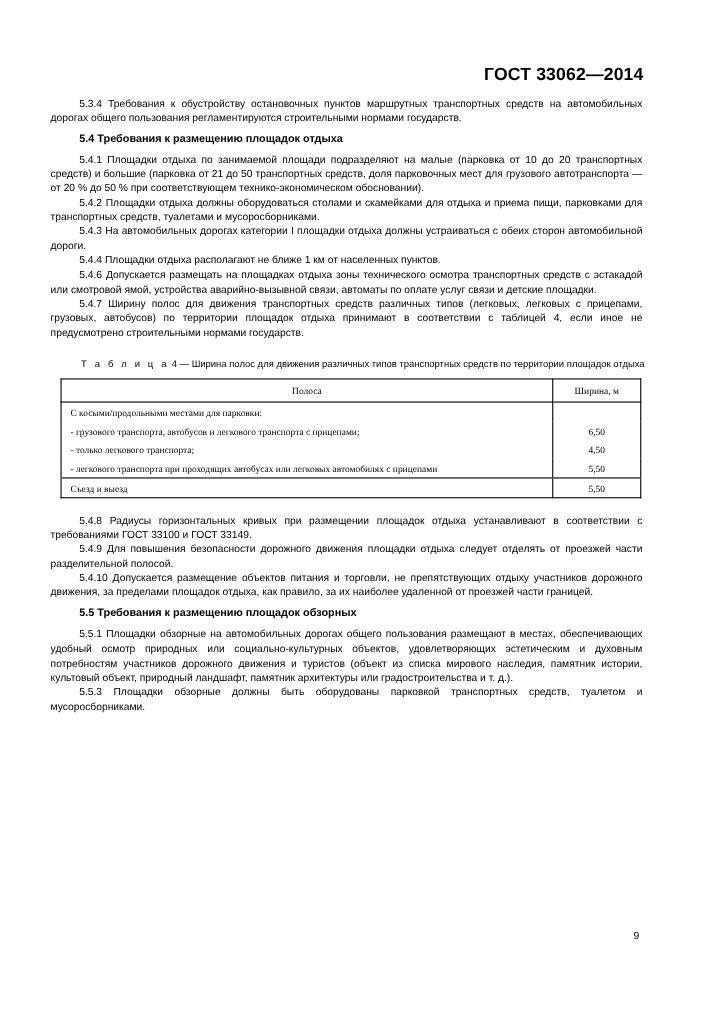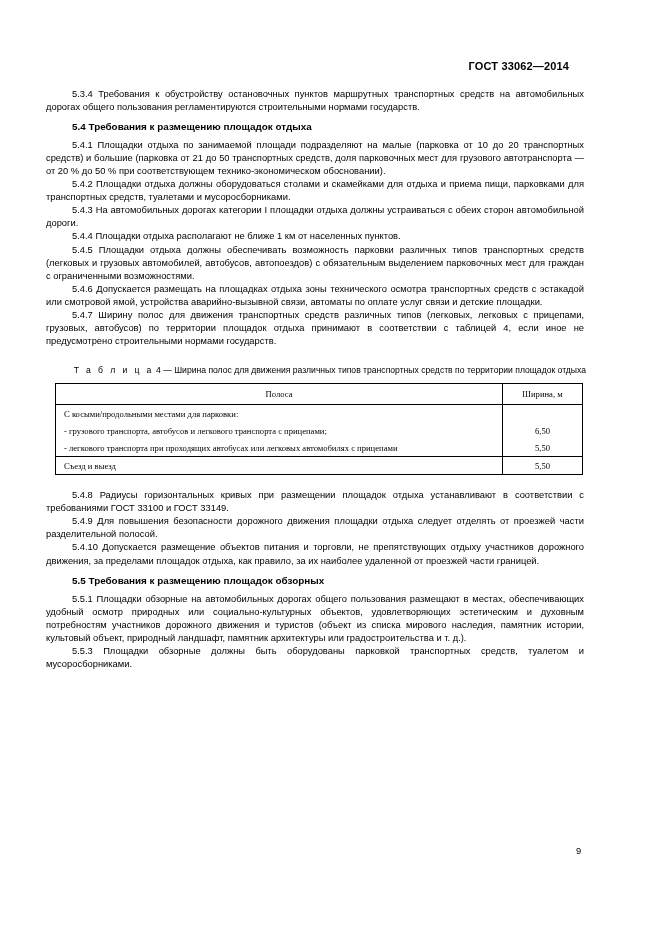--- a/index.html
+++ b/index.html
@@ -23,22 +23,22 @@
     top: 0;
     width: 661px;
     height: 936px;
     overflow: hidden;
   }
 
   
   .page-header {
     position: absolute;
     top: 60px;
-    right: 92px;
-    font-size: 11px;
+    right: 76px;
+    font-size: 16px;
     font-weight: bold;
     letter-spacing: 0.15px;
     white-space: nowrap;
   }
 
   
   .content {
     position: absolute;
     left: 46px;
     top: 88px;
@@ -155,21 +155,20 @@
     <p class="para">5.3.4  Требования к обустройству остановочных пунктов маршрутных транспортных средств на автомобильных дорогах общего пользования регламентируются строительными нормами государств.</p>
 
     <div class="sp-before-head"></div>
     <h3 class="heading">5.4  Требования к размещению площадок отдыха</h3>
     <div class="sp-after-head"></div>
 
     <p class="para">5.4.1  Площадки отдыха по занимаемой площади подразделяют на малые (парковка от 10 до 20 транспортных средств) и большие (парковка от 21 до 50 транспортных средств, доля парковочных мест для грузового автотранспорта — от 20 % до 50 % при соответствующем технико-экономическом обосновании).</p>
     <p class="para">5.4.2  Площадки отдыха должны оборудоваться столами и скамейками для отдыха и приема пищи, парковками для транспортных средств, туалетами и мусоросборниками.</p>
     <p class="para">5.4.3  На автомобильных дорогах категории I площадки отдыха должны устраиваться с обеих сторон автомобильной дороги.</p>
     <p class="para">5.4.4  Площадки отдыха располагают не ближе 1 км от населенных пунктов.</p>
-    <p class="para">5.4.5  Площадки отдыха должны обеспечивать возможность парковки различных типов транспортных средств (легковых и грузовых автомобилей, автобусов, автопоездов) с обязательным выделением парковочных мест для граждан с ограниченными возможностями.</p>
     <p class="para">5.4.6  Допускается размещать на площадках отдыха зоны технического осмотра транспортных средств с эстакадой или смотровой ямой, устройства аварийно-вызывной связи, автоматы по оплате услуг связи и детские площадки.</p>
     <p class="para">5.4.7  Ширину полос для движения транспортных средств различных типов (легковых, легковых с прицепами, грузовых, автобусов) по территории площадок отдыха принимают в соответствии с таблицей 4, если иное не предусмотрено строительными нормами государств.</p>
 
     <div class="table-block">
       <p class="table-caption">
         <span class="tword">Т а б л и ц а</span>
         <span>4 — Ширина полос для движения различных типов транспортных средств по территории площадок отдыха</span>
       </p>
 
       <table class="gost">
@@ -182,20 +181,24 @@
         <tbody>
           <tr>
             <td class="body-left">С косыми/продольными местами для парковки:</td>
             <td class="body-right"></td>
           </tr>
           <tr>
             <td class="body-left">- грузового транспорта, автобусов и легкового транспорта с прицепами;</td>
             <td class="body-right">6,50</td>
           </tr>
           <tr>
+            <td class="body-left">- только легкового транспорта;</td>
+            <td class="body-right">4,50</td>
+          </tr>
+          <tr>
             <td class="body-left">- легкового транспорта при проходящих автобусах или легковых автомобилях с прицепами</td>
             <td class="body-right">5,50</td>
           </tr>
           <tr class="last-sep bottom">
             <td class="body-left">Съезд и выезд</td>
             <td class="body-right">5,50</td>
           </tr>
         </tbody>
       </table>
     </div>

